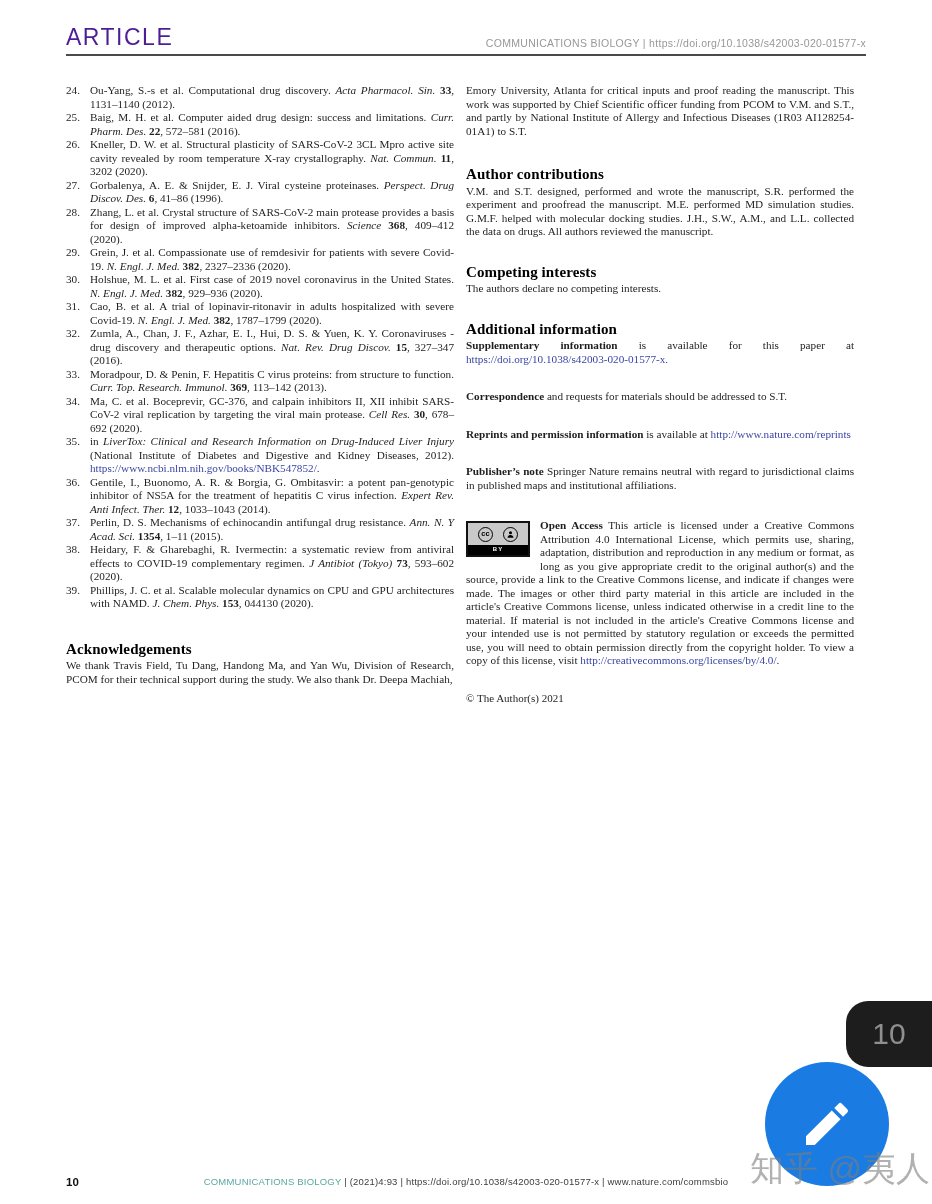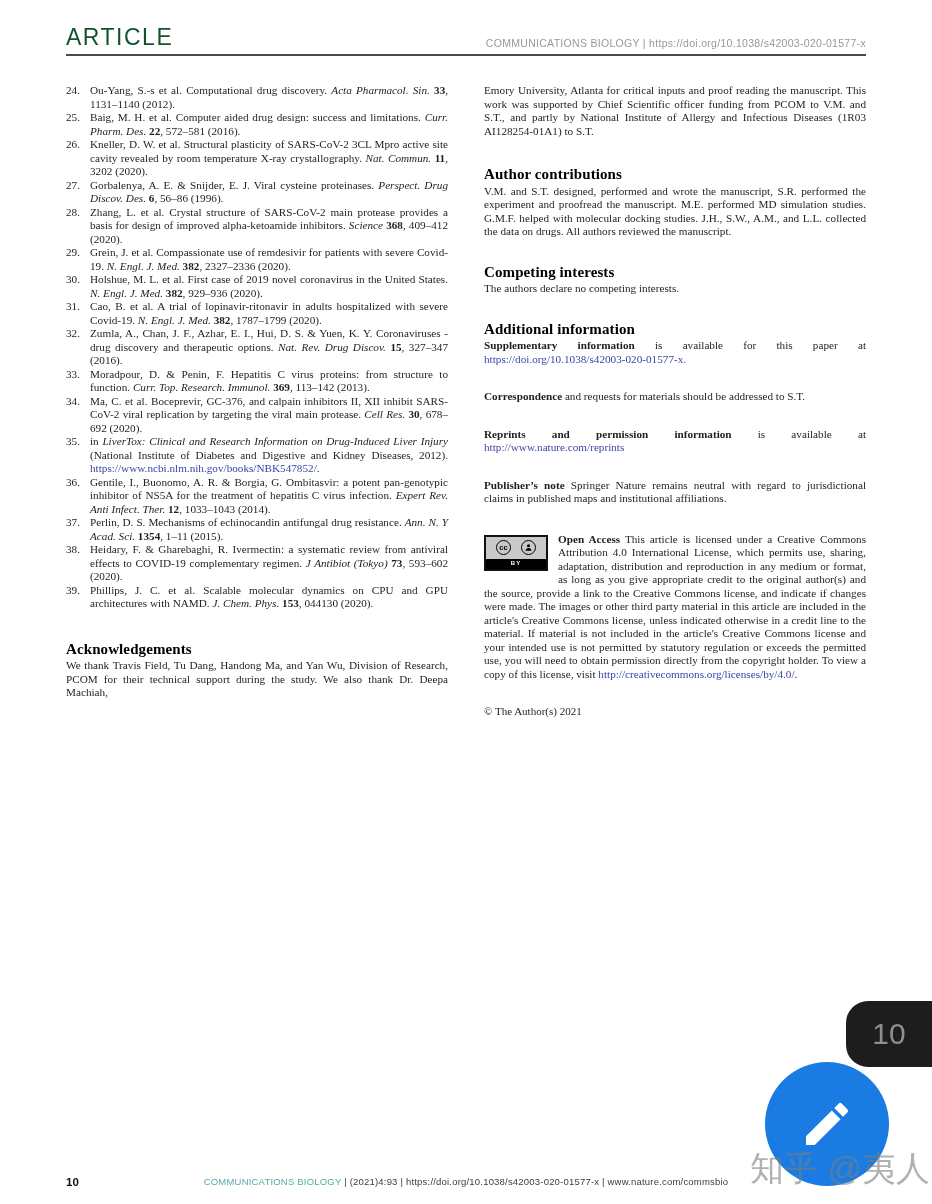--- a/index.html
+++ b/index.html
@@ -6,24 +6,24 @@
   html,body { background:#e8e8e8; }
   .page {
     position:relative; width:932px; height:1204px; background:#ffffff;
     margin:0 auto; overflow:hidden;
     font-family:"Liberation Serif", serif; color:#1e1e1e;
   }
   
   .header { position:absolute; top:22px; left:66px; right:66px; height:34px;
     border-bottom:2px solid #4a4a4a; display:flex; align-items:flex-end; justify-content:space-between; padding-bottom:5px; }
   .article-label { font-family:"Liberation Sans", sans-serif; font-size:23px; font-weight:500;
-    letter-spacing:1.5px; color:#14532d; line-height:1;text-align:center; }
+    letter-spacing:1.5px; color:#4c1d95; line-height:1;text-align:center; }
   .journal-ref { font-family:"Liberation Sans", sans-serif; font-size:10.5px; color:#989898; letter-spacing:0.3px; }
   
-  .columns { position:absolute; top:84px; left:66px; width:800px; display:flex; gap:36px; }
+  .columns { position:absolute; top:84px; left:66px; width:800px; display:flex; gap:12px; }
   .col { width:388px; font-size:11.2px; line-height:13.5px; text-align:justify; }
   
   .ref-item { display:flex; }
   .ref-num { width:24px; flex:0 0 24px; }
   .ref-text { flex:1; }
   .seg-i { font-style:italic; }
   .seg-b { font-weight:bold; }
   .seg-l { color:#3a45a5; }
   .section-heading { font-family:Liberation Serif, serif; font-weight:bold;
     font-size:15px; color:#000; letter-spacing:0.1px; margin-bottom:3px; text-align:left; }
@@ -82,21 +82,21 @@
           <div class="ref-item">
             <span class="ref-num">25.</span>
             <span class="ref-text"><span class="seg-r">Baig, M. H. et al. Computer aided drug design: success and limitations. </span><span class="seg-i">Curr. Pharm. Des.</span><span class="seg-r"> </span><span class="seg-b">22</span><span class="seg-r">, 572–581 (2016).</span></span>
           </div>
           <div class="ref-item">
             <span class="ref-num">26.</span>
             <span class="ref-text"><span class="seg-r">Kneller, D. W. et al. Structural plasticity of SARS-CoV-2 3CL Mpro active site cavity revealed by room temperature X-ray crystallography. </span><span class="seg-i">Nat. Commun.</span><span class="seg-r"> </span><span class="seg-b">11</span><span class="seg-r">, 3202 (2020).</span></span>
           </div>
           <div class="ref-item">
             <span class="ref-num">27.</span>
-            <span class="ref-text"><span class="seg-r">Gorbalenya, A. E. &amp; Snijder, E. J. Viral cysteine proteinases. </span><span class="seg-i">Perspect. Drug Discov. Des.</span><span class="seg-r"> </span><span class="seg-b">6</span><span class="seg-r">, 56–86 (1996).</span></span>
+            <span class="ref-text"><span class="seg-r">Gorbalenya, A. E. &amp; Snijder, E. J. Viral cysteine proteinases. </span><span class="seg-i">Perspect. Drug Discov. Des.</span><span class="seg-r"> </span><span class="seg-b">6</span><span class="seg-r">, 41–86 (1996).</span></span>
           </div>
           <div class="ref-item">
             <span class="ref-num">28.</span>
             <span class="ref-text"><span class="seg-r">Zhang, L. et al. Crystal structure of SARS-CoV-2 main protease provides a basis for design of improved alpha-ketoamide inhibitors. </span><span class="seg-i">Science</span><span class="seg-r"> </span><span class="seg-b">368</span><span class="seg-r">, 409–412 (2020).</span></span>
           </div>
           <div class="ref-item">
             <span class="ref-num">29.</span>
             <span class="ref-text"><span class="seg-r">Grein, J. et al. Compassionate use of remdesivir for patients with severe Covid-19. </span><span class="seg-i">N. Engl. J. Med.</span><span class="seg-r"> </span><span class="seg-b">382</span><span class="seg-r">, 2327–2336 (2020).</span></span>
           </div>
           <div class="ref-item">

